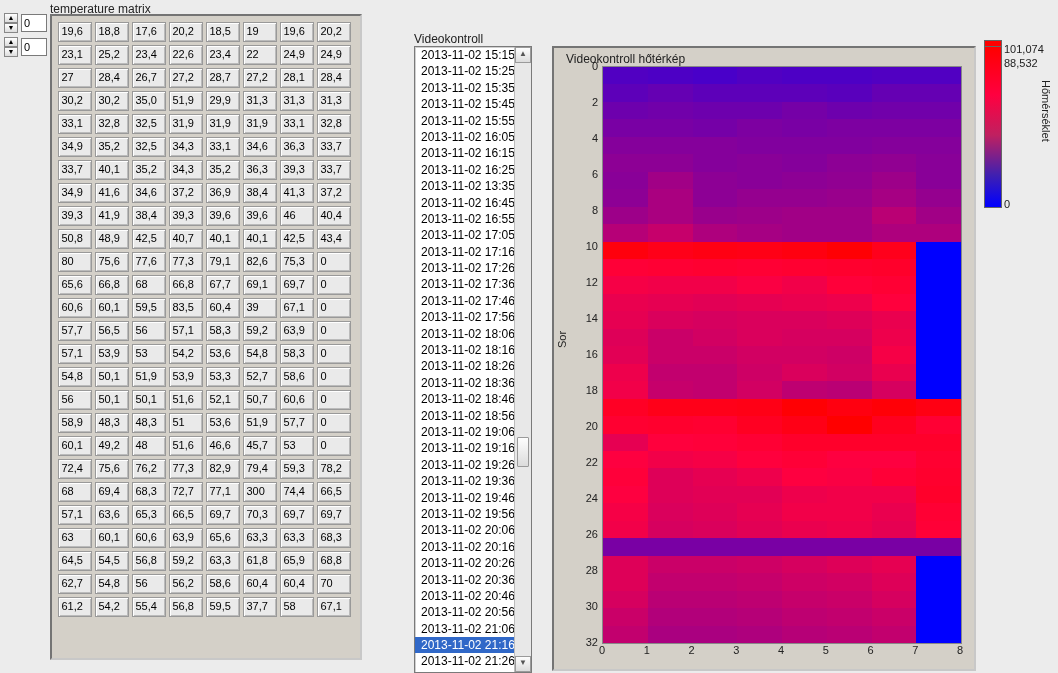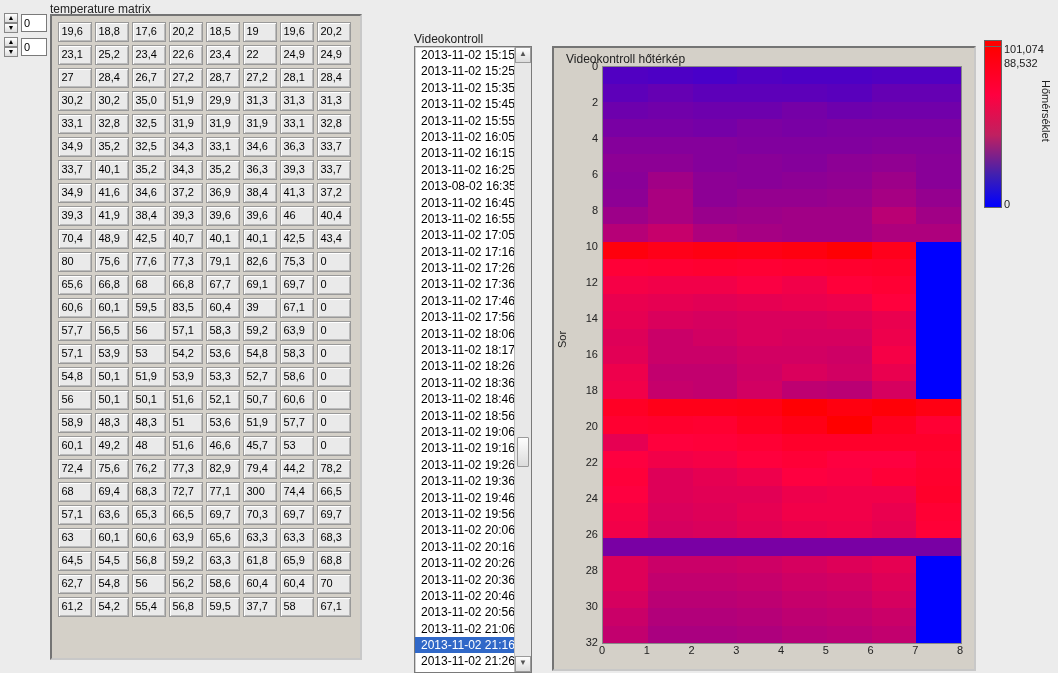--- a/index.html
+++ b/index.html
@@ -157,21 +157,21 @@
         <div class="mcell">39,3</div>
         <div class="mcell">41,9</div>
         <div class="mcell">38,4</div>
         <div class="mcell">39,3</div>
         <div class="mcell">39,6</div>
         <div class="mcell">39,6</div>
         <div class="mcell">46</div>
         <div class="mcell">40,4</div>
       </div>
       <div class="mrow">
-        <div class="mcell">70,4</div>
+        <div class="mcell">50,8</div>
         <div class="mcell">48,9</div>
         <div class="mcell">42,5</div>
         <div class="mcell">40,7</div>
         <div class="mcell">40,1</div>
         <div class="mcell">40,1</div>
         <div class="mcell">42,5</div>
         <div class="mcell">43,4</div>
       </div>
       <div class="mrow">
         <div class="mcell">80</div>
@@ -263,21 +263,21 @@
         <div class="mcell">53</div>
         <div class="mcell">0</div>
       </div>
       <div class="mrow">
         <div class="mcell">72,4</div>
         <div class="mcell">75,6</div>
         <div class="mcell">76,2</div>
         <div class="mcell">77,3</div>
         <div class="mcell">82,9</div>
         <div class="mcell">79,4</div>
-        <div class="mcell">44,2</div>
+        <div class="mcell">59,3</div>
         <div class="mcell">78,2</div>
       </div>
       <div class="mrow">
         <div class="mcell">68</div>
         <div class="mcell">69,4</div>
         <div class="mcell">68,3</div>
         <div class="mcell">72,7</div>
         <div class="mcell">77,1</div>
         <div class="mcell">300</div>
         <div class="mcell">74,4</div>
@@ -339,31 +339,31 @@
 <div class="listbox">
   <div class="list-inner" id="listinner">
         <div class="list-item">2013-11-02 15:15</div>
         <div class="list-item">2013-11-02 15:25</div>
         <div class="list-item">2013-11-02 15:35</div>
         <div class="list-item">2013-11-02 15:45</div>
         <div class="list-item">2013-11-02 15:55</div>
         <div class="list-item">2013-11-02 16:05</div>
         <div class="list-item">2013-11-02 16:15</div>
         <div class="list-item">2013-11-02 16:25</div>
-        <div class="list-item">2013-08-02 16:35</div>
+        <div class="list-item">2013-11-02 13:35</div>
         <div class="list-item">2013-11-02 16:45</div>
         <div class="list-item">2013-11-02 16:55</div>
         <div class="list-item">2013-11-02 17:05</div>
         <div class="list-item">2013-11-02 17:16</div>
         <div class="list-item">2013-11-02 17:26</div>
         <div class="list-item">2013-11-02 17:36</div>
         <div class="list-item">2013-11-02 17:46</div>
         <div class="list-item">2013-11-02 17:56</div>
         <div class="list-item">2013-11-02 18:06</div>
-        <div class="list-item">2013-11-02 18:17</div>
+        <div class="list-item">2013-11-02 18:16</div>
         <div class="list-item">2013-11-02 18:26</div>
         <div class="list-item">2013-11-02 18:36</div>
         <div class="list-item">2013-11-02 18:46</div>
         <div class="list-item">2013-11-02 18:56</div>
         <div class="list-item">2013-11-02 19:06</div>
         <div class="list-item">2013-11-02 19:16</div>
         <div class="list-item">2013-11-02 19:26</div>
         <div class="list-item">2013-11-02 19:36</div>
         <div class="list-item">2013-11-02 19:46</div>
         <div class="list-item">2013-11-02 19:56</div>

